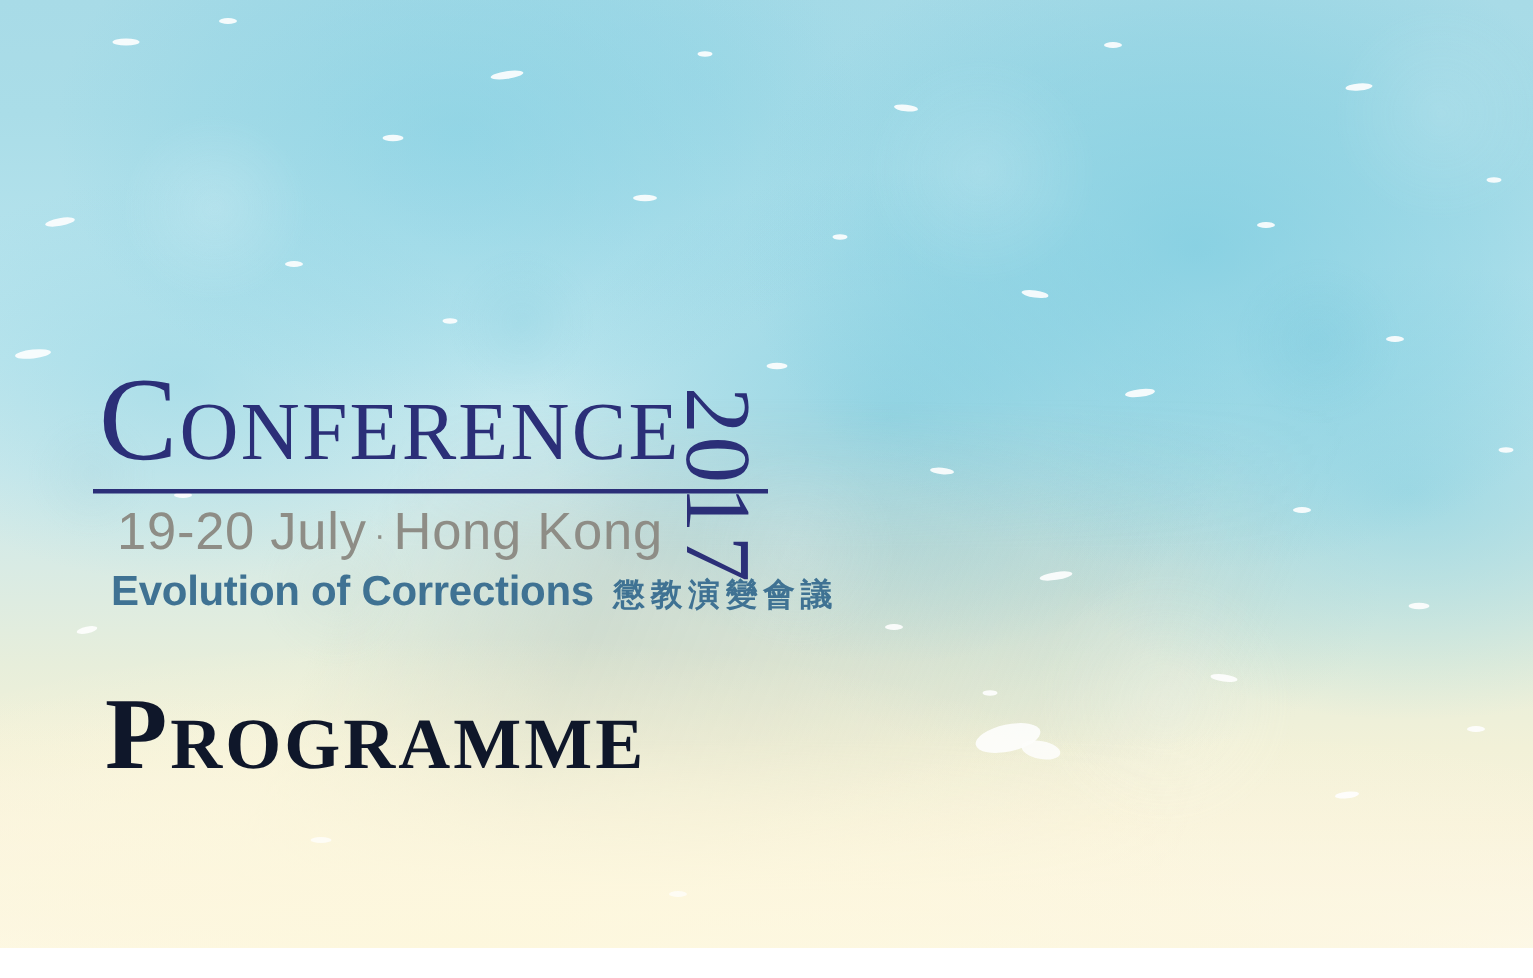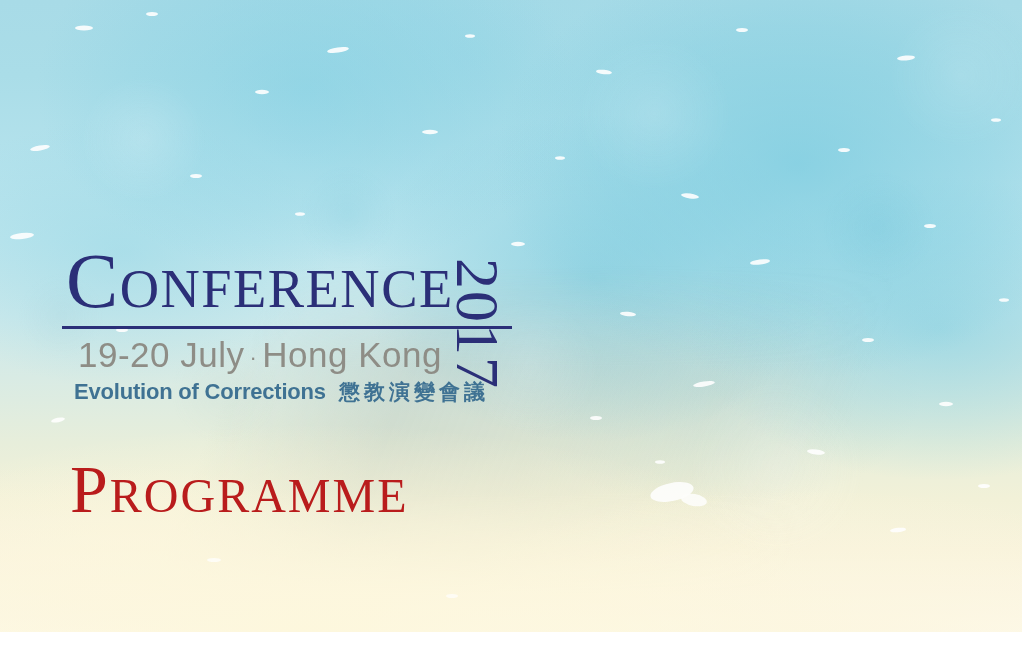--- a/index.html
+++ b/index.html
@@ -180,45 +180,45 @@
     position: absolute;
     left: 12px;
     top: 138px;
     margin: 0;
     white-space: nowrap;
     color: #3f7293;
   }
   .subtitle-en {
     font-family: "Liberation Sans", "DejaVu Sans", sans-serif;
     font-weight: 600;
-    font-size: 22px;
+    font-size: 28px;
     letter-spacing: -.2px;
     color: #3f7293;
   }
   .subtitle-zh {
     font-family: Liberation Serif, serif;
     font-weight: 700;
     font-size: 21px;
     letter-spacing: 4px;
     margin-left: 13px;
     color: #3f7293;
   }
 
   .programme-word {
     position: absolute;
     left: 70px;
     top: 452px;
     margin: 0;
     font-family: "Liberation Serif", "DejaVu Serif", serif;
     font-variant: small-caps;
-    font-weight: 400;
+    font-weight: 700;
     font-size: 68px;
     line-height: 74px;
     letter-spacing: 2px;
-    color: #b91c1c;
+    color: #0f172a;
     white-space: nowrap;
   }
 </style>
 </head>
 <body>
 
 <div id="cover">
 
   <div class="bg-layer bg-base"></div>
   <div class="bg-layer bg-blooms"></div>

